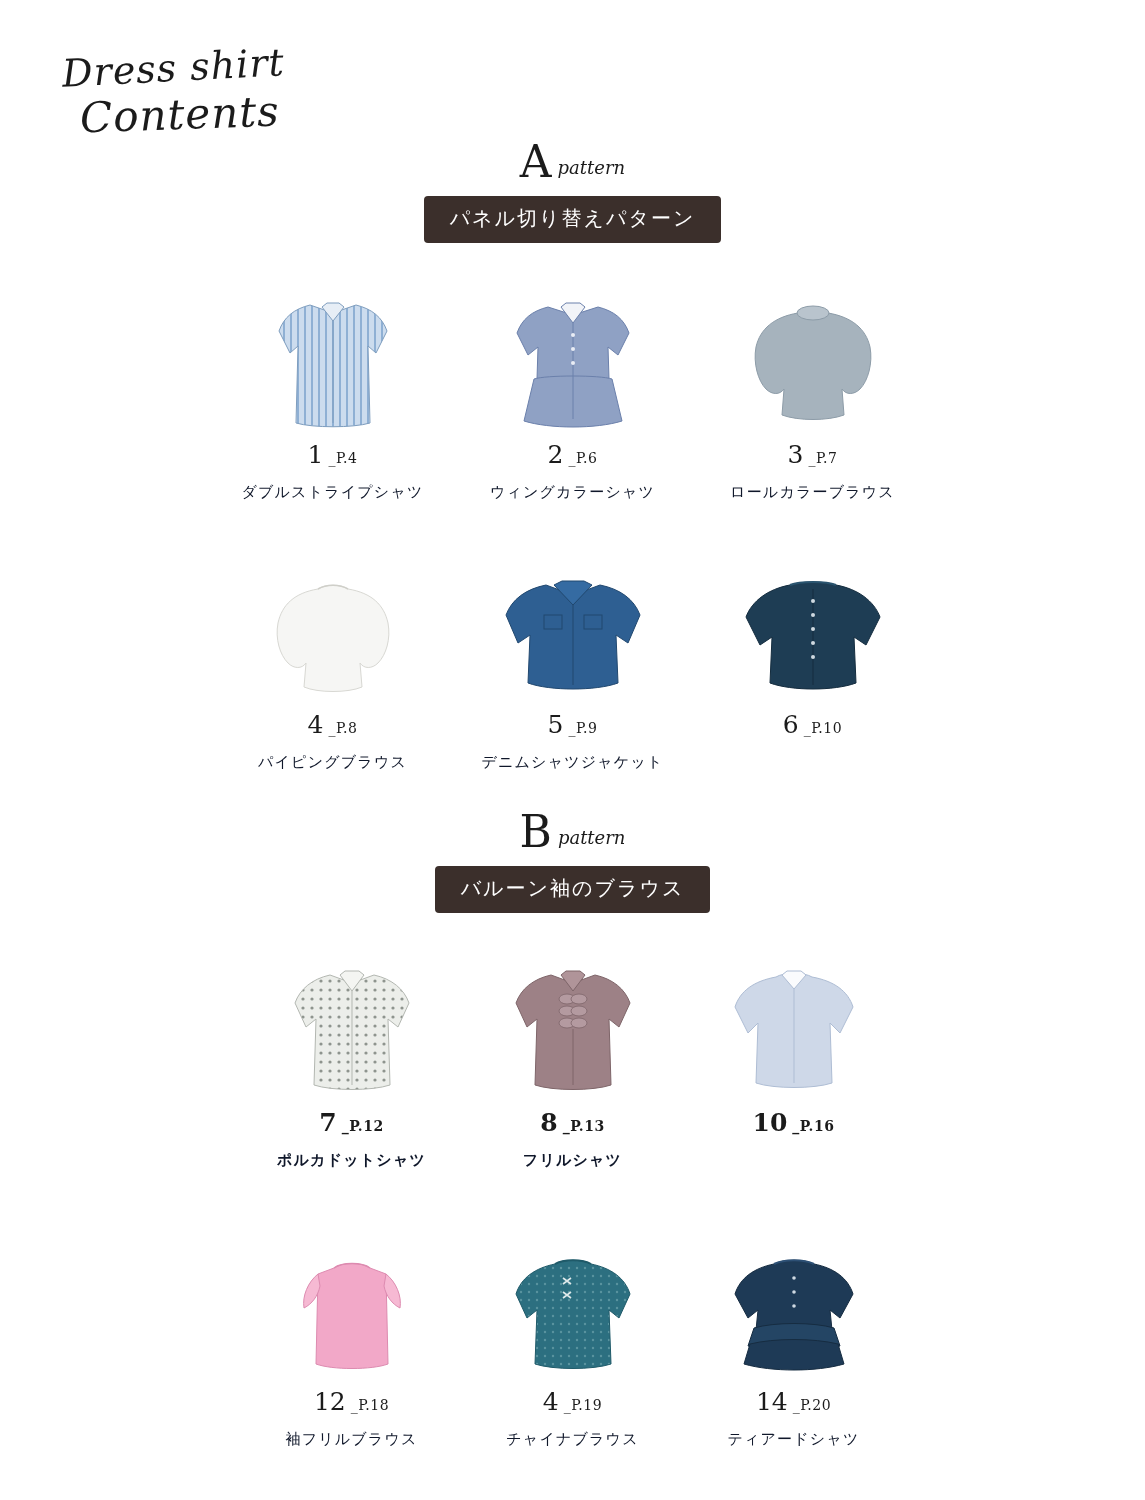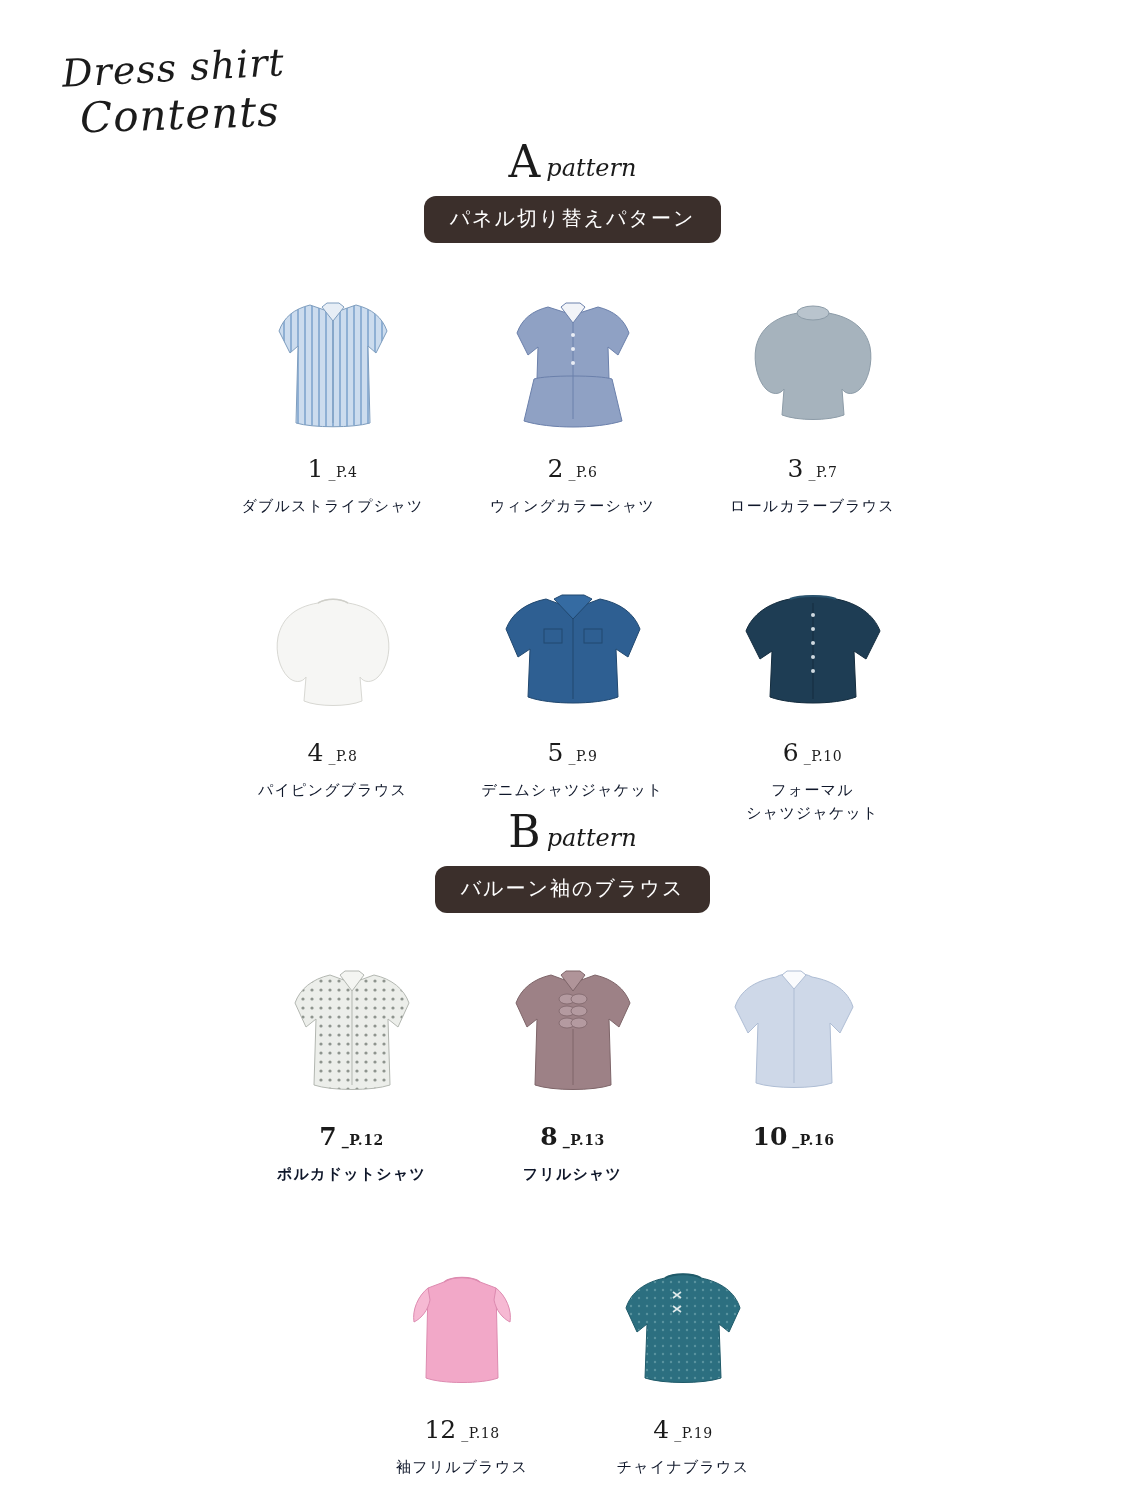--- a/index.html
+++ b/index.html
@@ -62,30 +62,30 @@
   }
   .section-letter {
     font-family: "DejaVu Serif", serif;
     font-size: 44px;
     line-height: 44px;
     color: #1b1b1b;
   }
   .section-sub {
     font-family: "DejaVu Serif", serif;
     font-style: italic;
-    font-size: 24px;
+    font-size: 18px;
     line-height: 26px;
     color: #1b1b1b;
     padding-bottom: 3px;
   }
   .section-banner {
     margin: 12px auto 0;
     background: #3b2f2b;
     color: #ffffff;
-    border-radius: 12px;
+    border-radius: 4px;
     font-size: 20px;
     letter-spacing: 2px;
     padding: 9px 26px 11px;
     display: inline-block;
     font-weight: 500;
   }
 
   
   .grid {
     display: flex;
@@ -98,21 +98,20 @@
     margin: 0 8px;
   }
   .thumb {
     height: 160px;
     display: flex;
     align-items: flex-end;
     justify-content: center;
   }
   .thumb.tall { height: 175px; }
   .caption-num {
-    margin-top: 14px;
     font-family: "DejaVu Serif", serif;
     font-size: 25px;
     line-height: 28px;
     color: #1b1b1b;
   }
   .caption-num .page {
     font-size: 14px;
     margin-left: 5px;
     letter-spacing: 0.5px;
   }
@@ -243,22 +242,20 @@
               <circle cx="85" cy="44" r="2"></circle>
               <circle cx="85" cy="58" r="2"></circle>
               <circle cx="85" cy="72" r="2"></circle>
               <circle cx="85" cy="86" r="2"></circle>
             </g>
         </svg>
       </div>
       <div class="caption-num">
         <span>6</span><span class="page">_P.10</span>
       </div>
-      <div class="caption-name" style="white-space:pre-line">フォーマル
-シャツジャケット</div>
     </div>
   </div>
 </div>
 
 <div class="section" id="section-b" style="top:810px;">
   <div class="section-head">
     <div class="section-letter-row">
       <span class="section-letter">B</span>
       <span class="section-sub">pattern</span>
     </div>
@@ -358,14 +355,33 @@
             <path d="M70 44 l8 6 M78 44 l-8 6"></path>
           </g>
         </svg>
       </div>
       <div class="caption-num">
         <span>4</span><span class="page">_P.19</span>
       </div>
       <div class="caption-name">チャイナブラウス</div>
     </div>
 
+    <div class="cell">
+      <div class="thumb tall">
+        <svg class="garment" width="160" height="140" viewBox="0 0 160 140">
+          <path d="M60 16 C70 11 90 11 100 16 C120 20 134 30 139 46 L126 70 L116 62 L118 82 L42 82 L44 62 L34 70 L21 46 C26 30 40 20 60 16 Z" fill="#1e3a56" stroke="#162c41" stroke-width="1"></path>
+          <path d="M40 80 C60 74 100 74 120 80 L126 98 C100 104 60 104 34 98 Z" fill="#244564" stroke="#162c41" stroke-width="1"></path>
+          <path d="M36 96 C60 90 100 90 124 96 L130 116 C102 124 58 124 30 116 Z" fill="#1e3a56" stroke="#162c41" stroke-width="1"></path>
+          <path d="M60 16 C70 11 90 11 100 16" fill="none" stroke="#2d5075" stroke-width="2"></path>
+          <g fill="#cfd9e2">
+              <circle cx="80" cy="30" r="1.8"></circle>
+              <circle cx="80" cy="44" r="1.8"></circle>
+              <circle cx="80" cy="58" r="1.8"></circle>
+            </g>
+        </svg>
+      </div>
+      <div class="caption-num">
+        <span>14</span><span class="page">_P.20</span>
+      </div>
+      <div class="caption-name">ティアードシャツ</div>
+    </div>
   </div>
 </div>
 
 </body></html>

